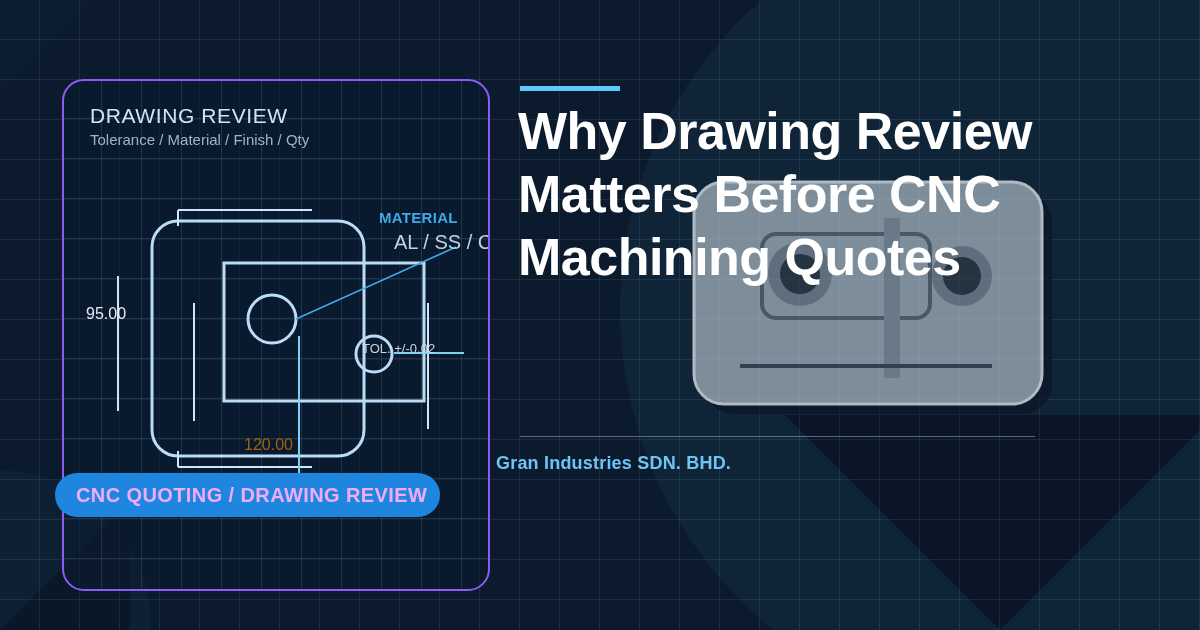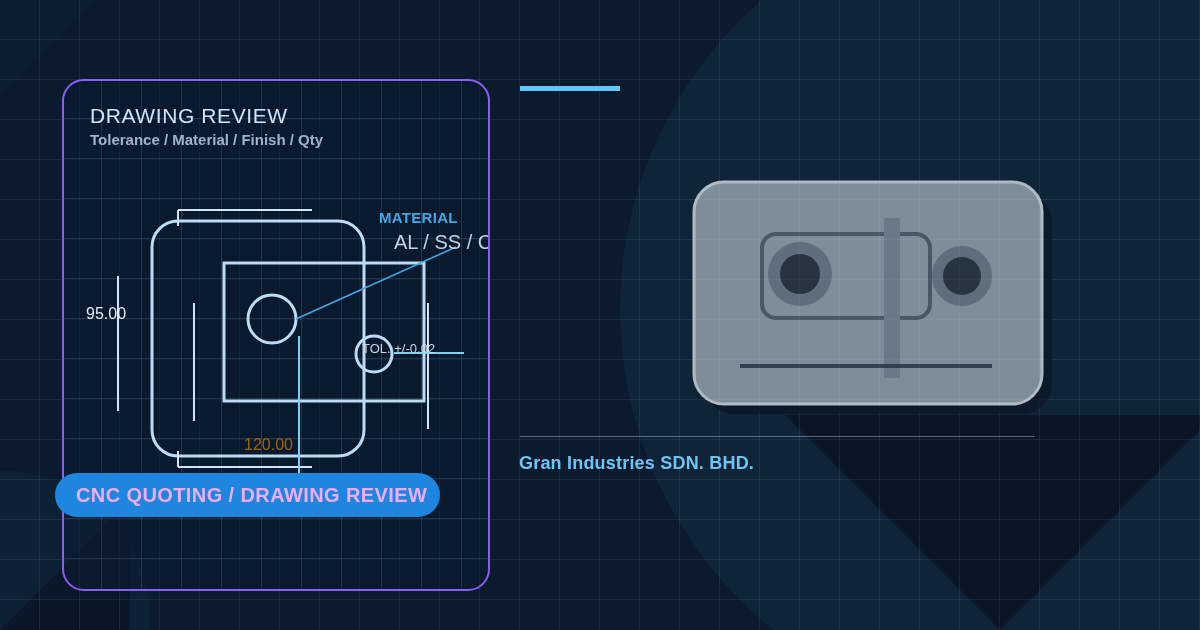--- a/index.html
+++ b/index.html
@@ -69,21 +69,21 @@
     background-size:40px 40px;
     background-position:-3px -3px;
   }
   .panel-title {
     position:absolute; left:26px; top:23px;
     font-size:21px; letter-spacing:0.6px;
     color:#cfe4f7; font-weight:400;
   }
   .panel-sub {
     position:absolute; left:26px; top:50px;
-    font-size:15px; color:#9fb4c6; font-weight:700;
+    font-size:15px; color:#9fb4c6; font-weight:400;
   }
   .cad { position:absolute; left:0; top:0; width:428px; height:512px; }
 
   .callout-title {
     position:absolute; left:315px; top:128px;
     font-size:15px; font-weight:bold; color:#3fa9e8; letter-spacing:0.3px;
     white-space:nowrap;
   }
   .callout-sub {
     position:absolute; left:330px; top:150px;
@@ -131,21 +131,21 @@
   }
   .body-copy {
     position:absolute; left:519px; top:318px; width:545px;
     color:#c8d6e2; font-size:18px; line-height:31px;
   }
   .divider {
     position:absolute; left:520px; top:436px; width:515px; height:1px;
     background:rgba(175,205,230,0.45);
   }
   .company {
-    position:absolute; left:519px; top:453px;
+    position:absolute; left:496px; top:453px;
     color:#6dc5f5; font-weight:bold; font-size:18px; letter-spacing:0.2px;
   }
 </style>
 </head>
 <body>
 
 <div id="stage">
 
   <div class="bg-layer">
     <div class="bg-circle c1"></div>
@@ -223,19 +223,20 @@
         <circle cx="272" cy="98" r="30" fill="#7e8b97"></circle>
         <circle cx="272" cy="98" r="19" fill="#2f3a46"></circle>
       </g>
 
       <rect x="50" y="186" width="252" height="4" fill="#3f4d5b"></rect>
     </g>
   </svg>
 
   <div class="accent-bar"></div>
 
+  <h1 class="headline">Why Drawing Review Matters Before CNC Machining Quotes</h1>
 
 
   <div class="divider"></div>
 
   <div class="company">Gran Industries SDN. BHD.</div>
 
 </div>
 
 </body></html>

